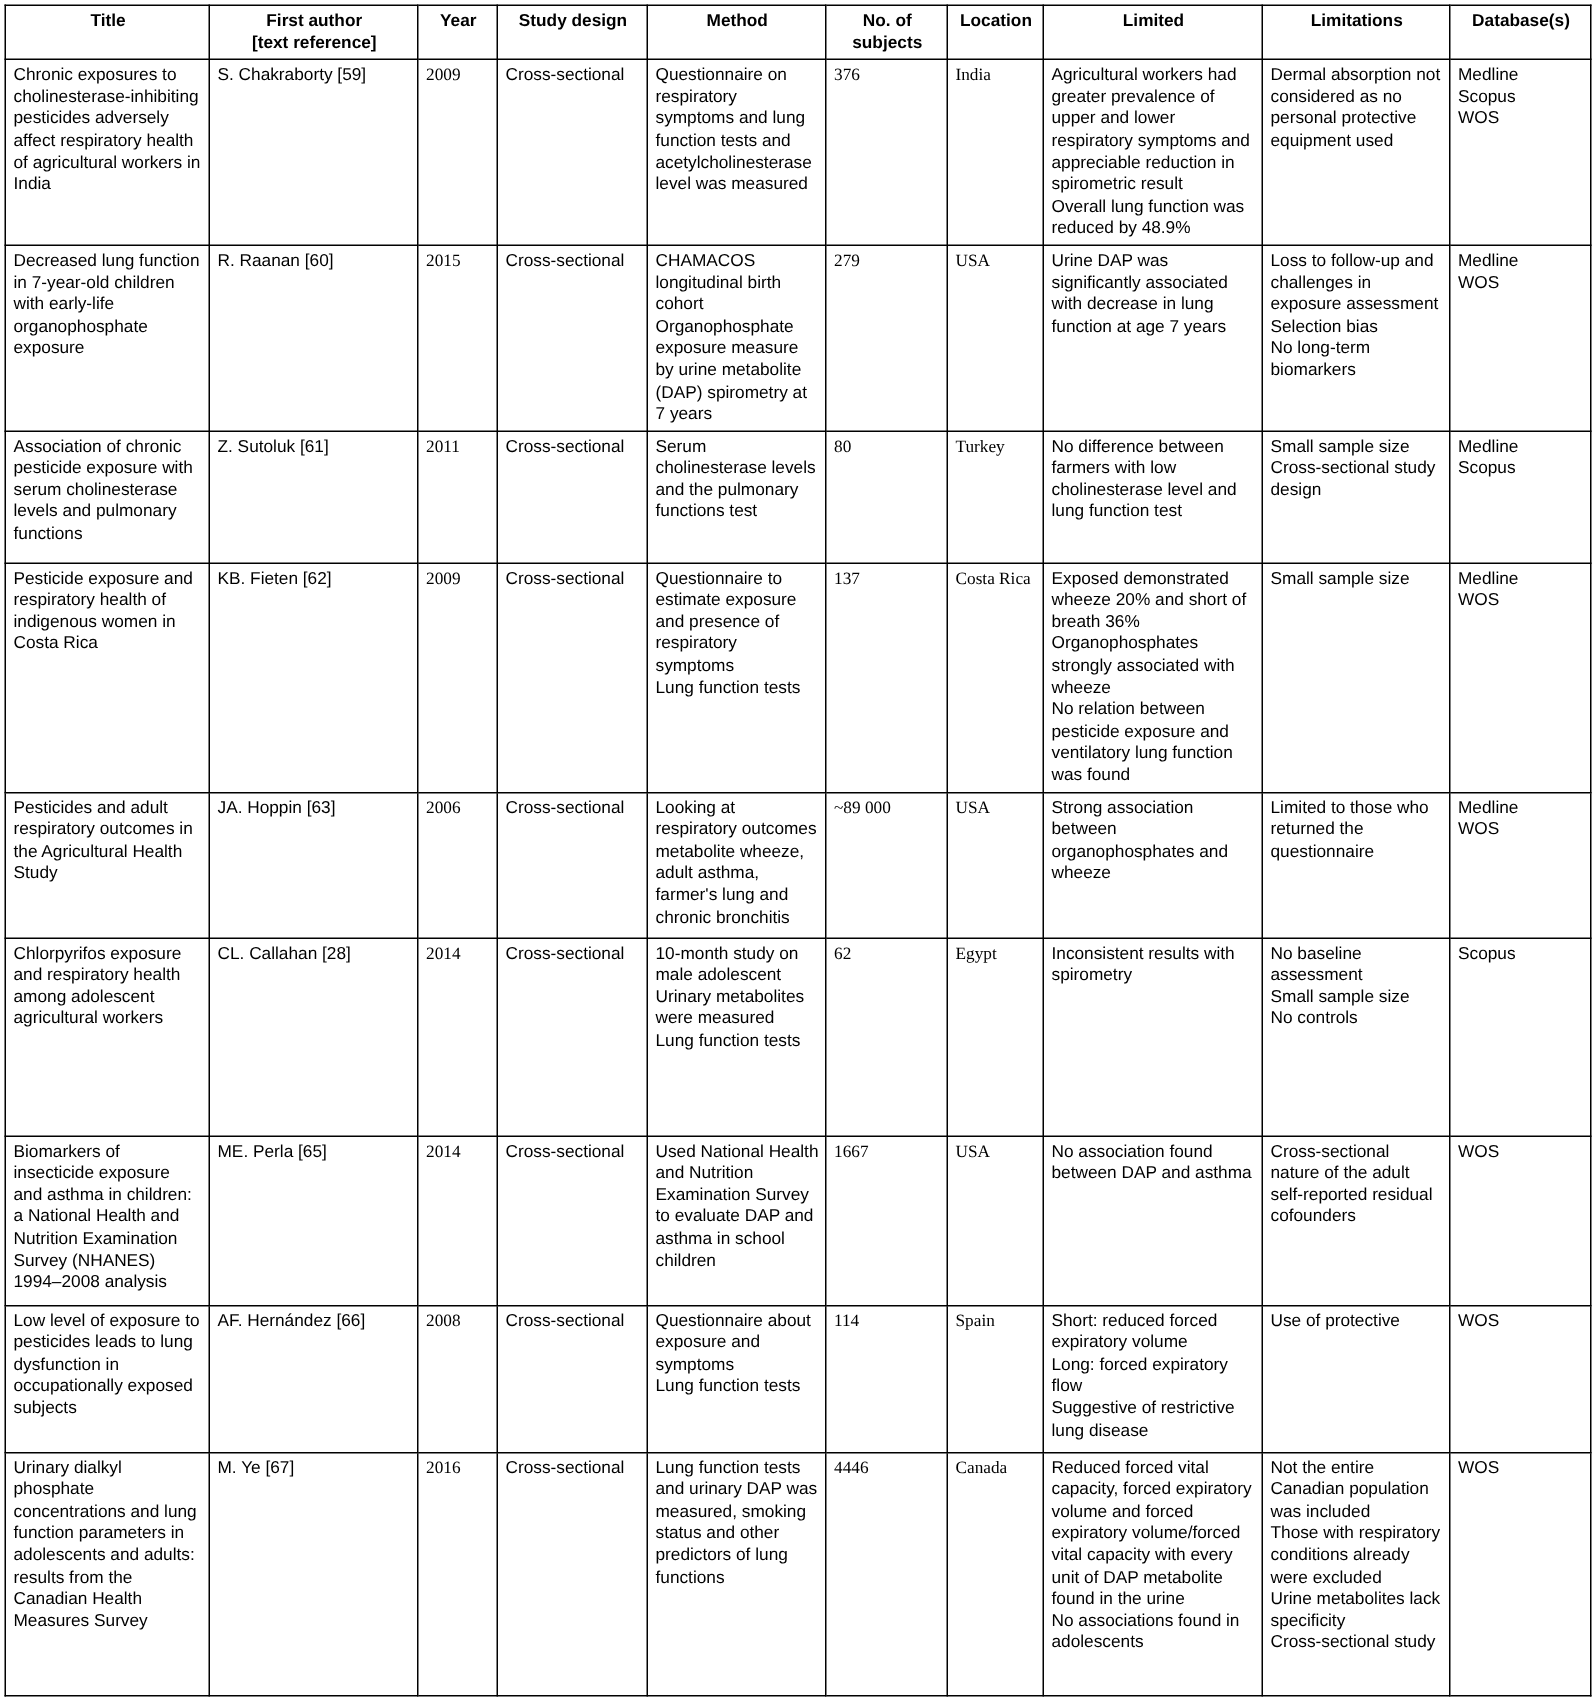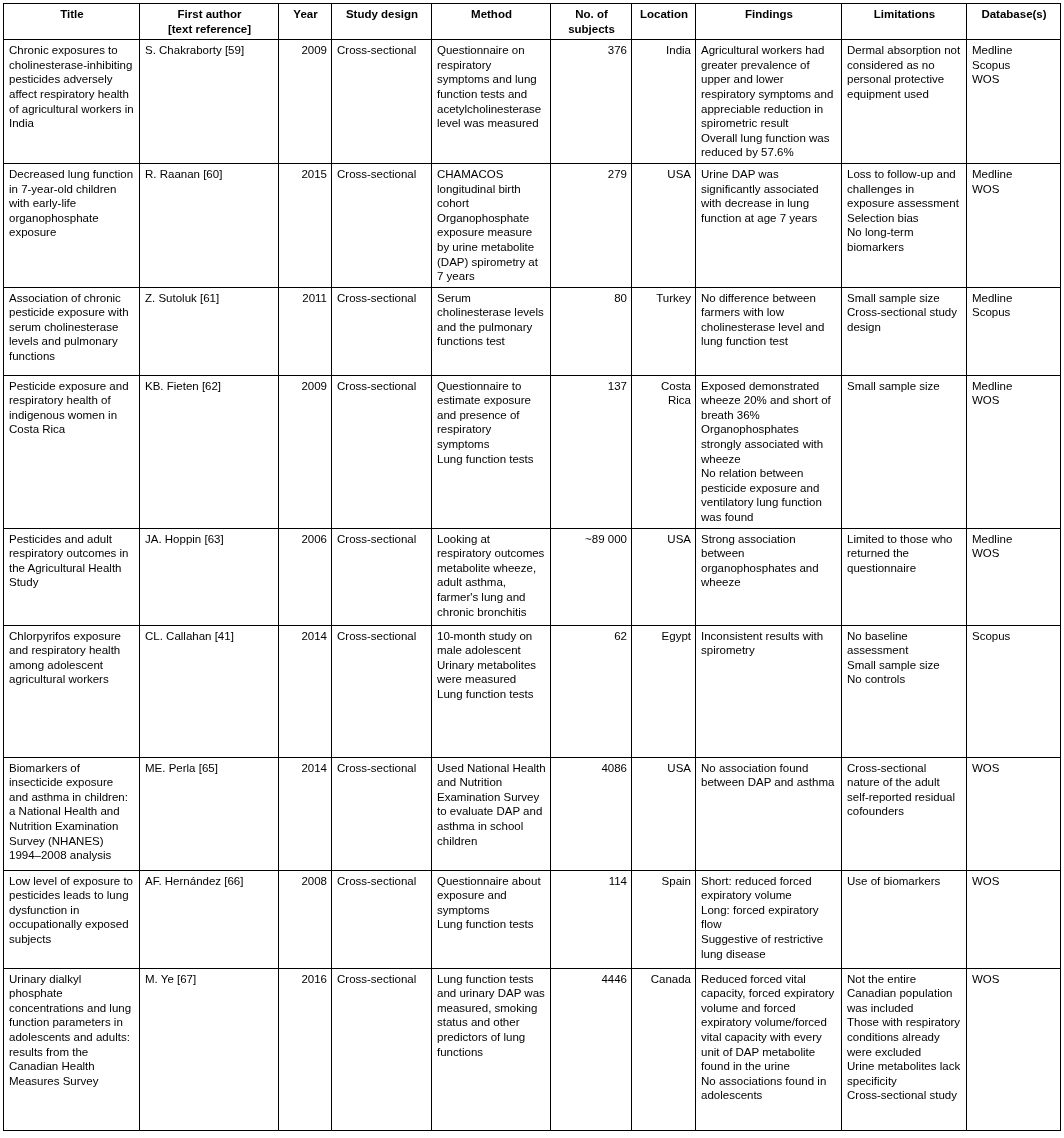--- a/index.html
+++ b/index.html
@@ -53,21 +53,22 @@
   col.c-year        { width: 53px; }
   col.c-design      { width: 100px; }
   col.c-method      { width: 119px; }
   col.c-subjects    { width: 81px; }
   col.c-location    { width: 64px; }
   col.c-findings    { width: 146px; }
   col.c-limitations { width: 125px; }
   col.c-database    { width: 94px; }
 
   td.num, td.loc, td.year {
-    text-align: right;
+    text-align: left;
+    font-family: Liberation Serif, serif;
   }
   .cell-lines > span {
     display: block;
   }
   .footnote {
     font-size: 11.5px;
     line-height: 14.6px;
     padding: 9px 0 0 9px;
   }
 </style>
@@ -96,39 +97,39 @@
           <span>[text reference]</span>
         </th>
         <th>Year</th>
         <th>Study design</th>
         <th>Method</th>
         <th>
           <span>No. of</span><br>
           <span>subjects</span>
         </th>
         <th>Location</th>
-        <th>Findings</th>
+        <th>Limited</th>
         <th>Limitations</th>
         <th>Database(s)</th>
       </tr>
     </thead>
     <tbody id="table-body">
         <tr style="height: 123px;">
           <td>Chronic exposures to cholinesterase-inhibiting pesticides adversely affect respiratory health of agricultural workers in India</td>
           <td>S. Chakraborty [59]</td>
           <td class="year">2009</td>
           <td>Cross-sectional</td>
           <td class="cell-lines">
             <span>Questionnaire on respiratory symptoms and lung function tests and acetylcholinesterase level was measured</span>
           </td>
           <td class="num">376</td>
           <td class="loc">India</td>
           <td class="cell-lines">
             <span>Agricultural workers had greater prevalence of upper and lower respiratory symptoms and appreciable reduction in spirometric result</span>
-            <span>Overall lung function was reduced by 57.6%</span>
+            <span>Overall lung function was reduced by 48.9%</span>
           </td>
           <td class="cell-lines">
             <span>Dermal absorption not considered as no personal protective equipment used</span>
           </td>
           <td class="cell-lines">
             <span>Medline</span>
             <span>Scopus</span>
             <span>WOS</span>
           </td>
         </tr>
@@ -218,21 +219,21 @@
           <td class="cell-lines">
             <span>Limited to those who returned the questionnaire</span>
           </td>
           <td class="cell-lines">
             <span>Medline</span>
             <span>WOS</span>
           </td>
         </tr>
         <tr style="height: 132px;">
           <td>Chlorpyrifos exposure and respiratory health among adolescent agricultural workers</td>
-          <td>CL. Callahan [41]</td>
+          <td>CL. Callahan [28]</td>
           <td class="year">2014</td>
           <td>Cross-sectional</td>
           <td class="cell-lines">
             <span>10-month study on male adolescent</span>
             <span>Urinary metabolites were measured</span>
             <span>Lung function tests</span>
           </td>
           <td class="num">62</td>
           <td class="loc">Egypt</td>
           <td class="cell-lines">
@@ -248,21 +249,21 @@
           </td>
         </tr>
         <tr style="height: 113px;">
           <td>Biomarkers of insecticide exposure and asthma in children: a National Health and Nutrition Examination Survey (NHANES) 1994–2008 analysis</td>
           <td>ME. Perla [65]</td>
           <td class="year">2014</td>
           <td>Cross-sectional</td>
           <td class="cell-lines">
             <span>Used National Health and Nutrition Examination Survey to evaluate DAP and asthma in school children</span>
           </td>
-          <td class="num">4086</td>
+          <td class="num">1667</td>
           <td class="loc">USA</td>
           <td class="cell-lines">
             <span>No association found between DAP and asthma</span>
           </td>
           <td class="cell-lines">
             <span>Cross-sectional nature of the adult self-reported residual cofounders</span>
           </td>
           <td class="cell-lines">
             <span>WOS</span>
           </td>
@@ -277,21 +278,21 @@
             <span>Lung function tests</span>
           </td>
           <td class="num">114</td>
           <td class="loc">Spain</td>
           <td class="cell-lines">
             <span>Short: reduced forced expiratory volume</span>
             <span>Long: forced expiratory flow</span>
             <span>Suggestive of restrictive lung disease</span>
           </td>
           <td class="cell-lines">
-            <span>Use of biomarkers</span>
+            <span>Use of protective</span>
           </td>
           <td class="cell-lines">
             <span>WOS</span>
           </td>
         </tr>
         <tr style="height: 162px;">
           <td>Urinary dialkyl phosphate concentrations and lung function parameters in adolescents and adults: results from the Canadian Health Measures Survey</td>
           <td>M. Ye [67]</td>
           <td class="year">2016</td>
           <td>Cross-sectional</td>

